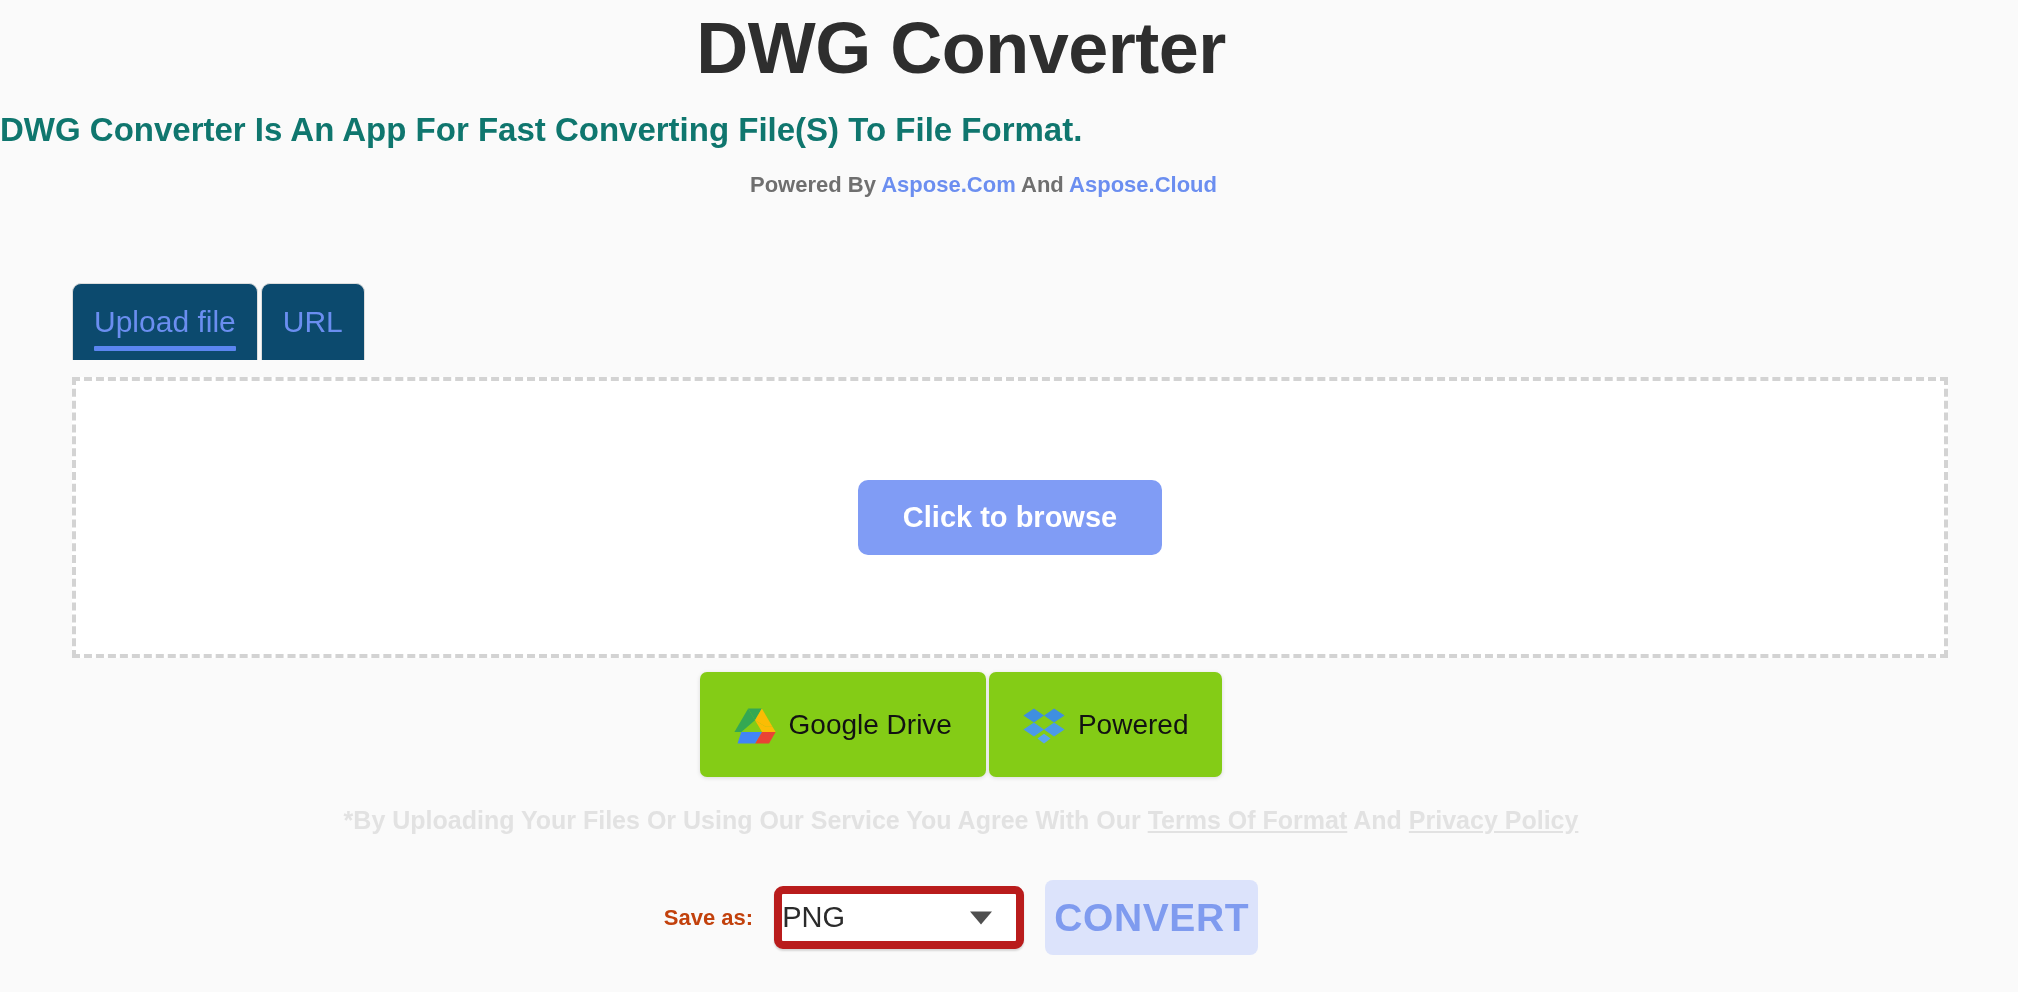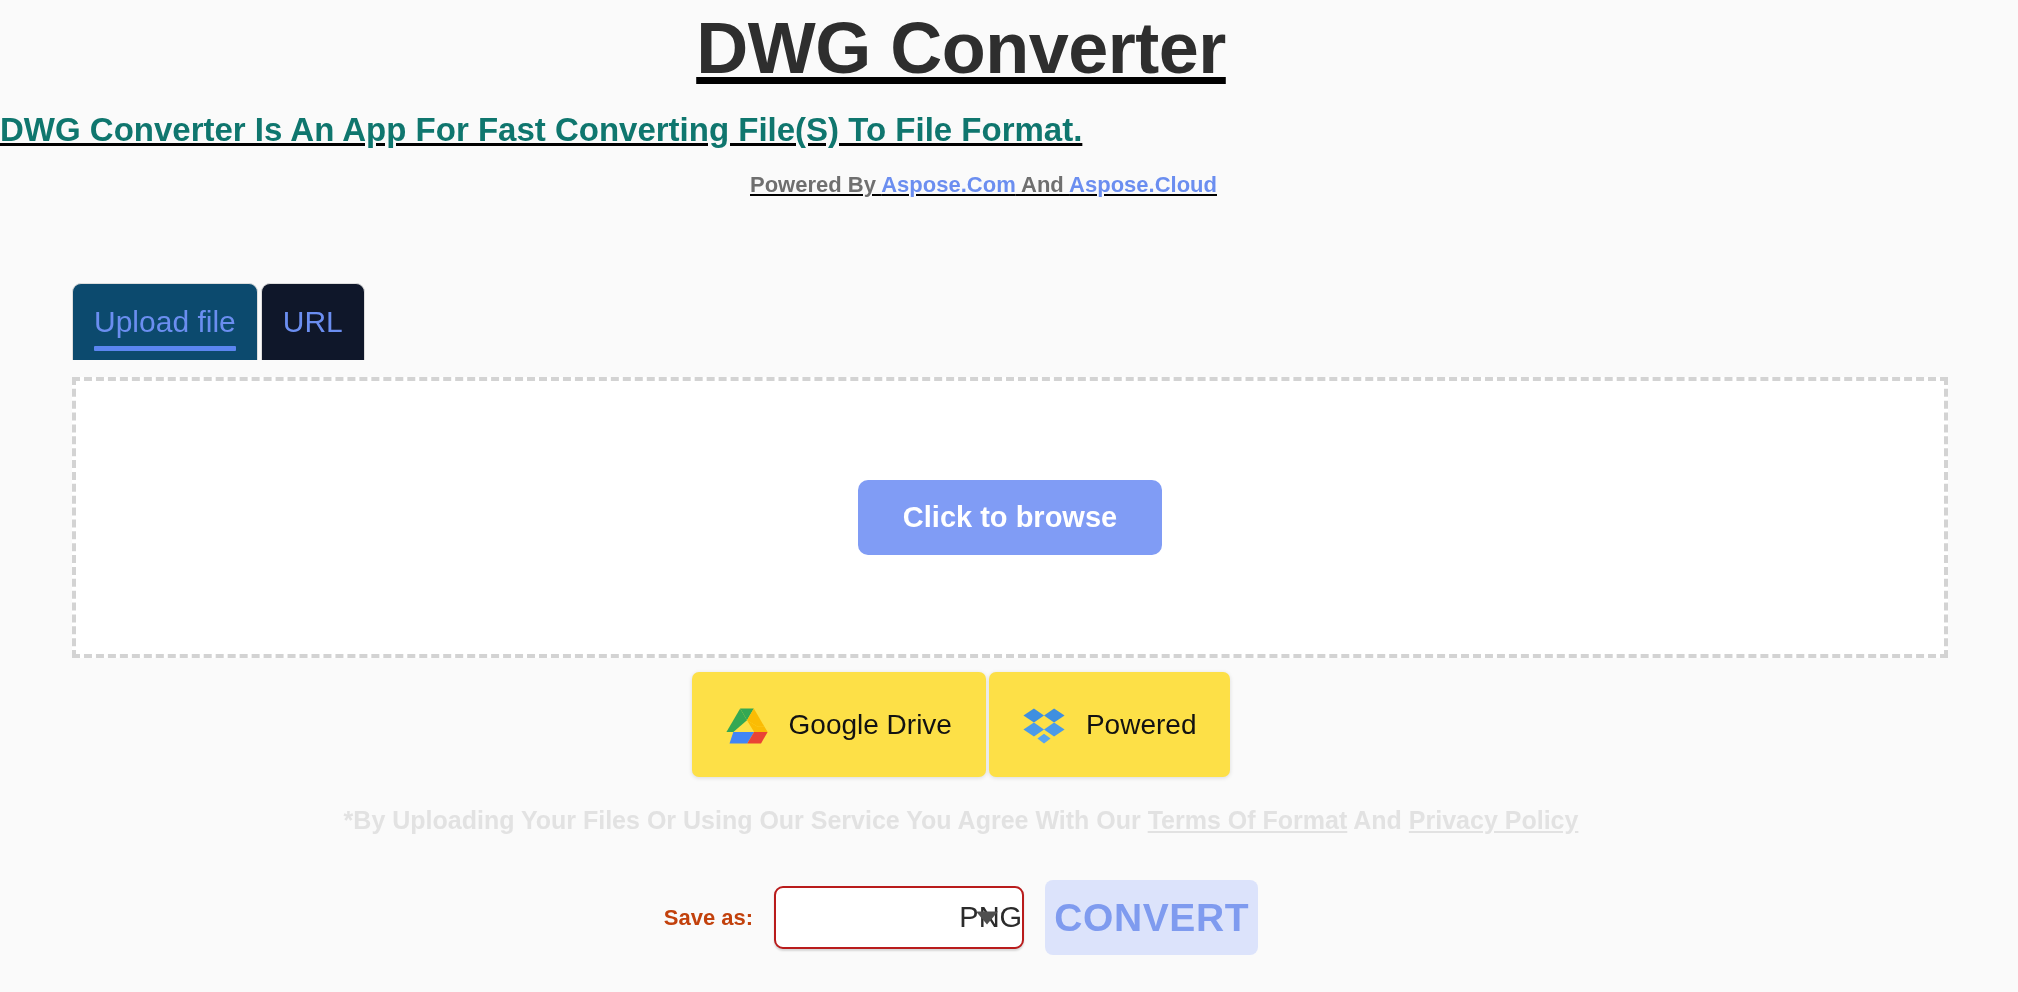--- a/index.html
+++ b/index.html
@@ -12,21 +12,20 @@
     background: #fafafa;
     font-family: "Liberation Sans", sans-serif;
     overflow: hidden;
     -webkit-font-smoothing: antialiased;
   }
 
   .page {
     position: relative;
     width: 1922px;
     height: 992px;
-    text-decoration: underline;
   }
 
   
   .app-title {
     margin: 0;
     padding-top: 12px;
     text-align: center;
     font-size: 72px;
     font-weight: bold;
     color: #2e2e2e;
@@ -71,21 +70,21 @@
     height: 77px;
     padding: 0 21px;
     display: flex;
     align-items: center;
     justify-content: center;
     border: 1px solid #dddddd;
     border-bottom: none;
     border-radius: 9px 9px 0 0;
     font-size: 30px;
     color: #6b8ef0;
-    background: #0f172a;
+    background: #0c4a6e;
     position: relative;
     cursor: pointer;
   }
   .tab.active {
     background: #0c4a6e;
   }
   .tab.active::after {
     content: "";
     position: absolute;
     left: 21px;
@@ -127,29 +126,29 @@
   .cloud-row {
     position: absolute;
     left: 0;
     right: 0;
     top: 672px;
     display: flex;
     justify-content: center;
     gap: 3px;
   }
   .cloud-btn {
-    background: #fde047;
+    background: #84cc16;
     border: none;
     border-radius: 7px;
     box-shadow: 0 1px 4px rgba(0,0,0,0.13);
     height: 105px;
     display: flex;
     align-items: center;
     justify-content: flex-end;
-    gap: 21px;
+    gap: 13px;
     padding: 0 34px;
     cursor: pointer;
     font-family: "Liberation Sans", sans-serif;
   }
   .cloud-label {
     font-size: 28px;
     color: #121212;
     white-space: nowrap;
   }
   .cloud-icon {
@@ -192,26 +191,26 @@
     font-weight: bold;
     color: #c2410c;
     white-space: nowrap;
   }
   .format-select {
     position: relative;
     width: 250px;
     height: 63px;
     box-sizing: border-box;
     background: #ffffff;
-    border: 2px solid #b91c1c;
+    border: 8px solid #b91c1c;
     border-radius: 9px;
     box-shadow: 0 2px 2px rgba(0,0,0,0.14);
     display: flex;
     align-items: center;
-    justify-content: flex-end;
+    justify-content: flex-start;
     cursor: pointer;
   }
   .format-value {
     font-size: 29px;
     color: #2b2b2b;
     pointer-events: none;
   }
   .select-caret {
     position: absolute;
     right: 24px;

